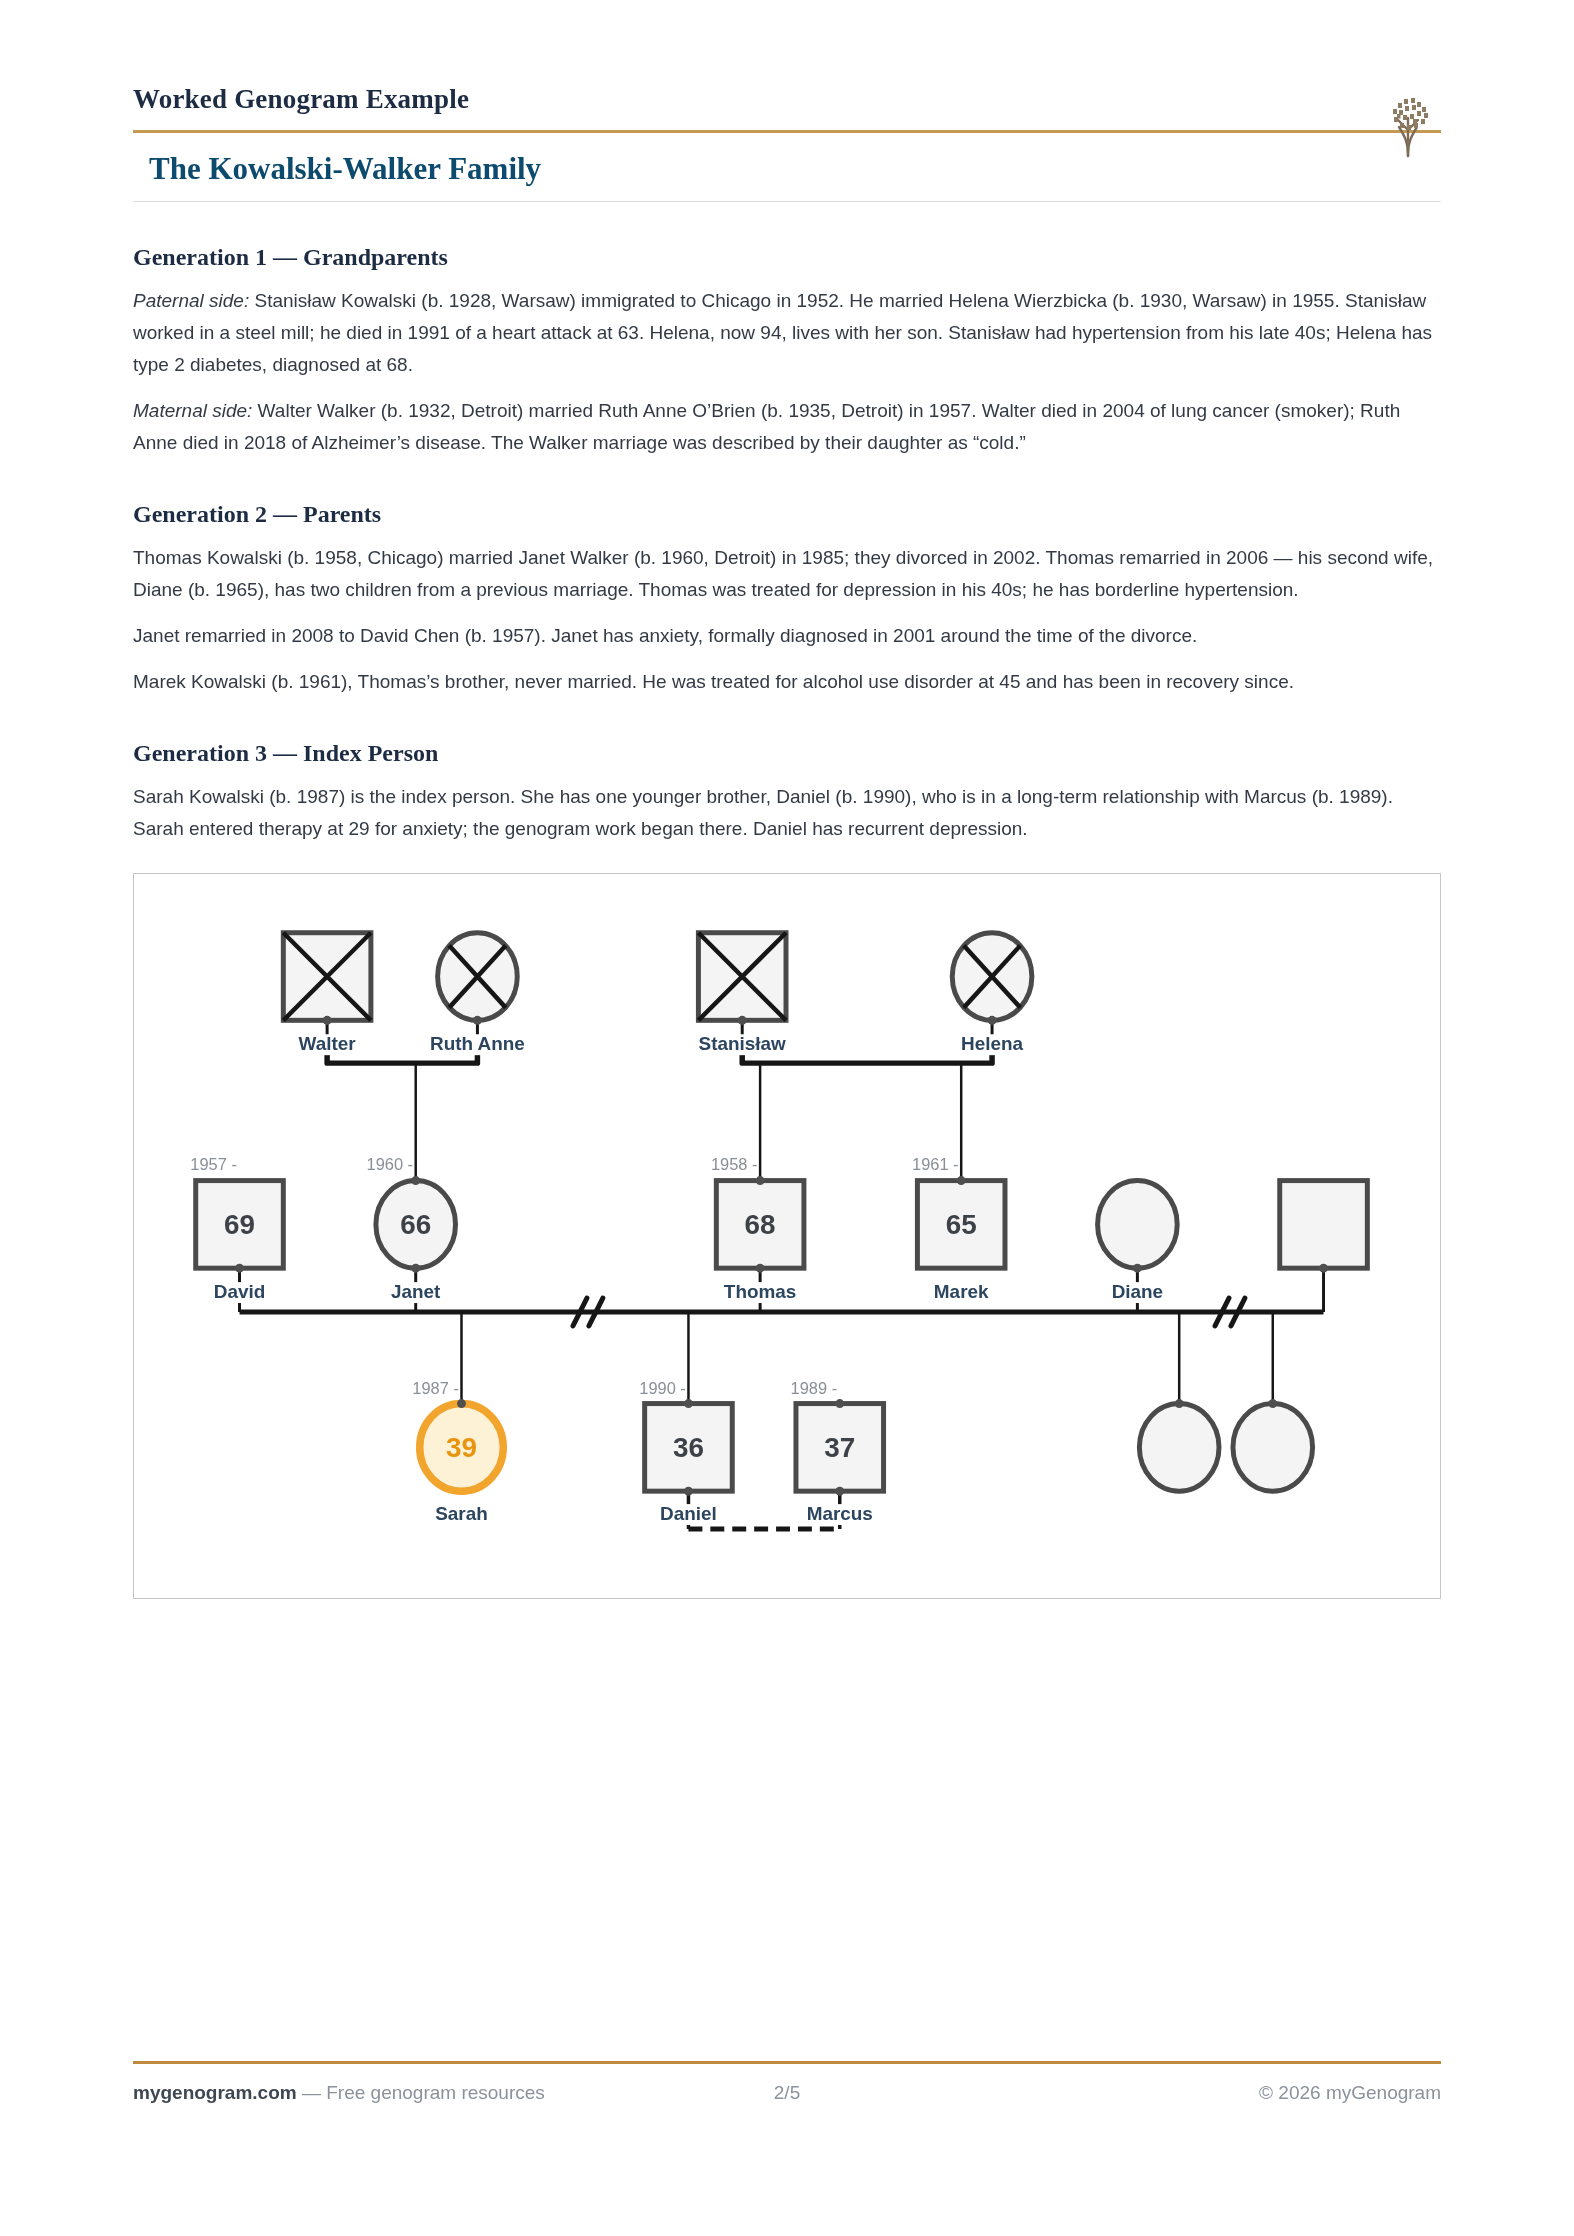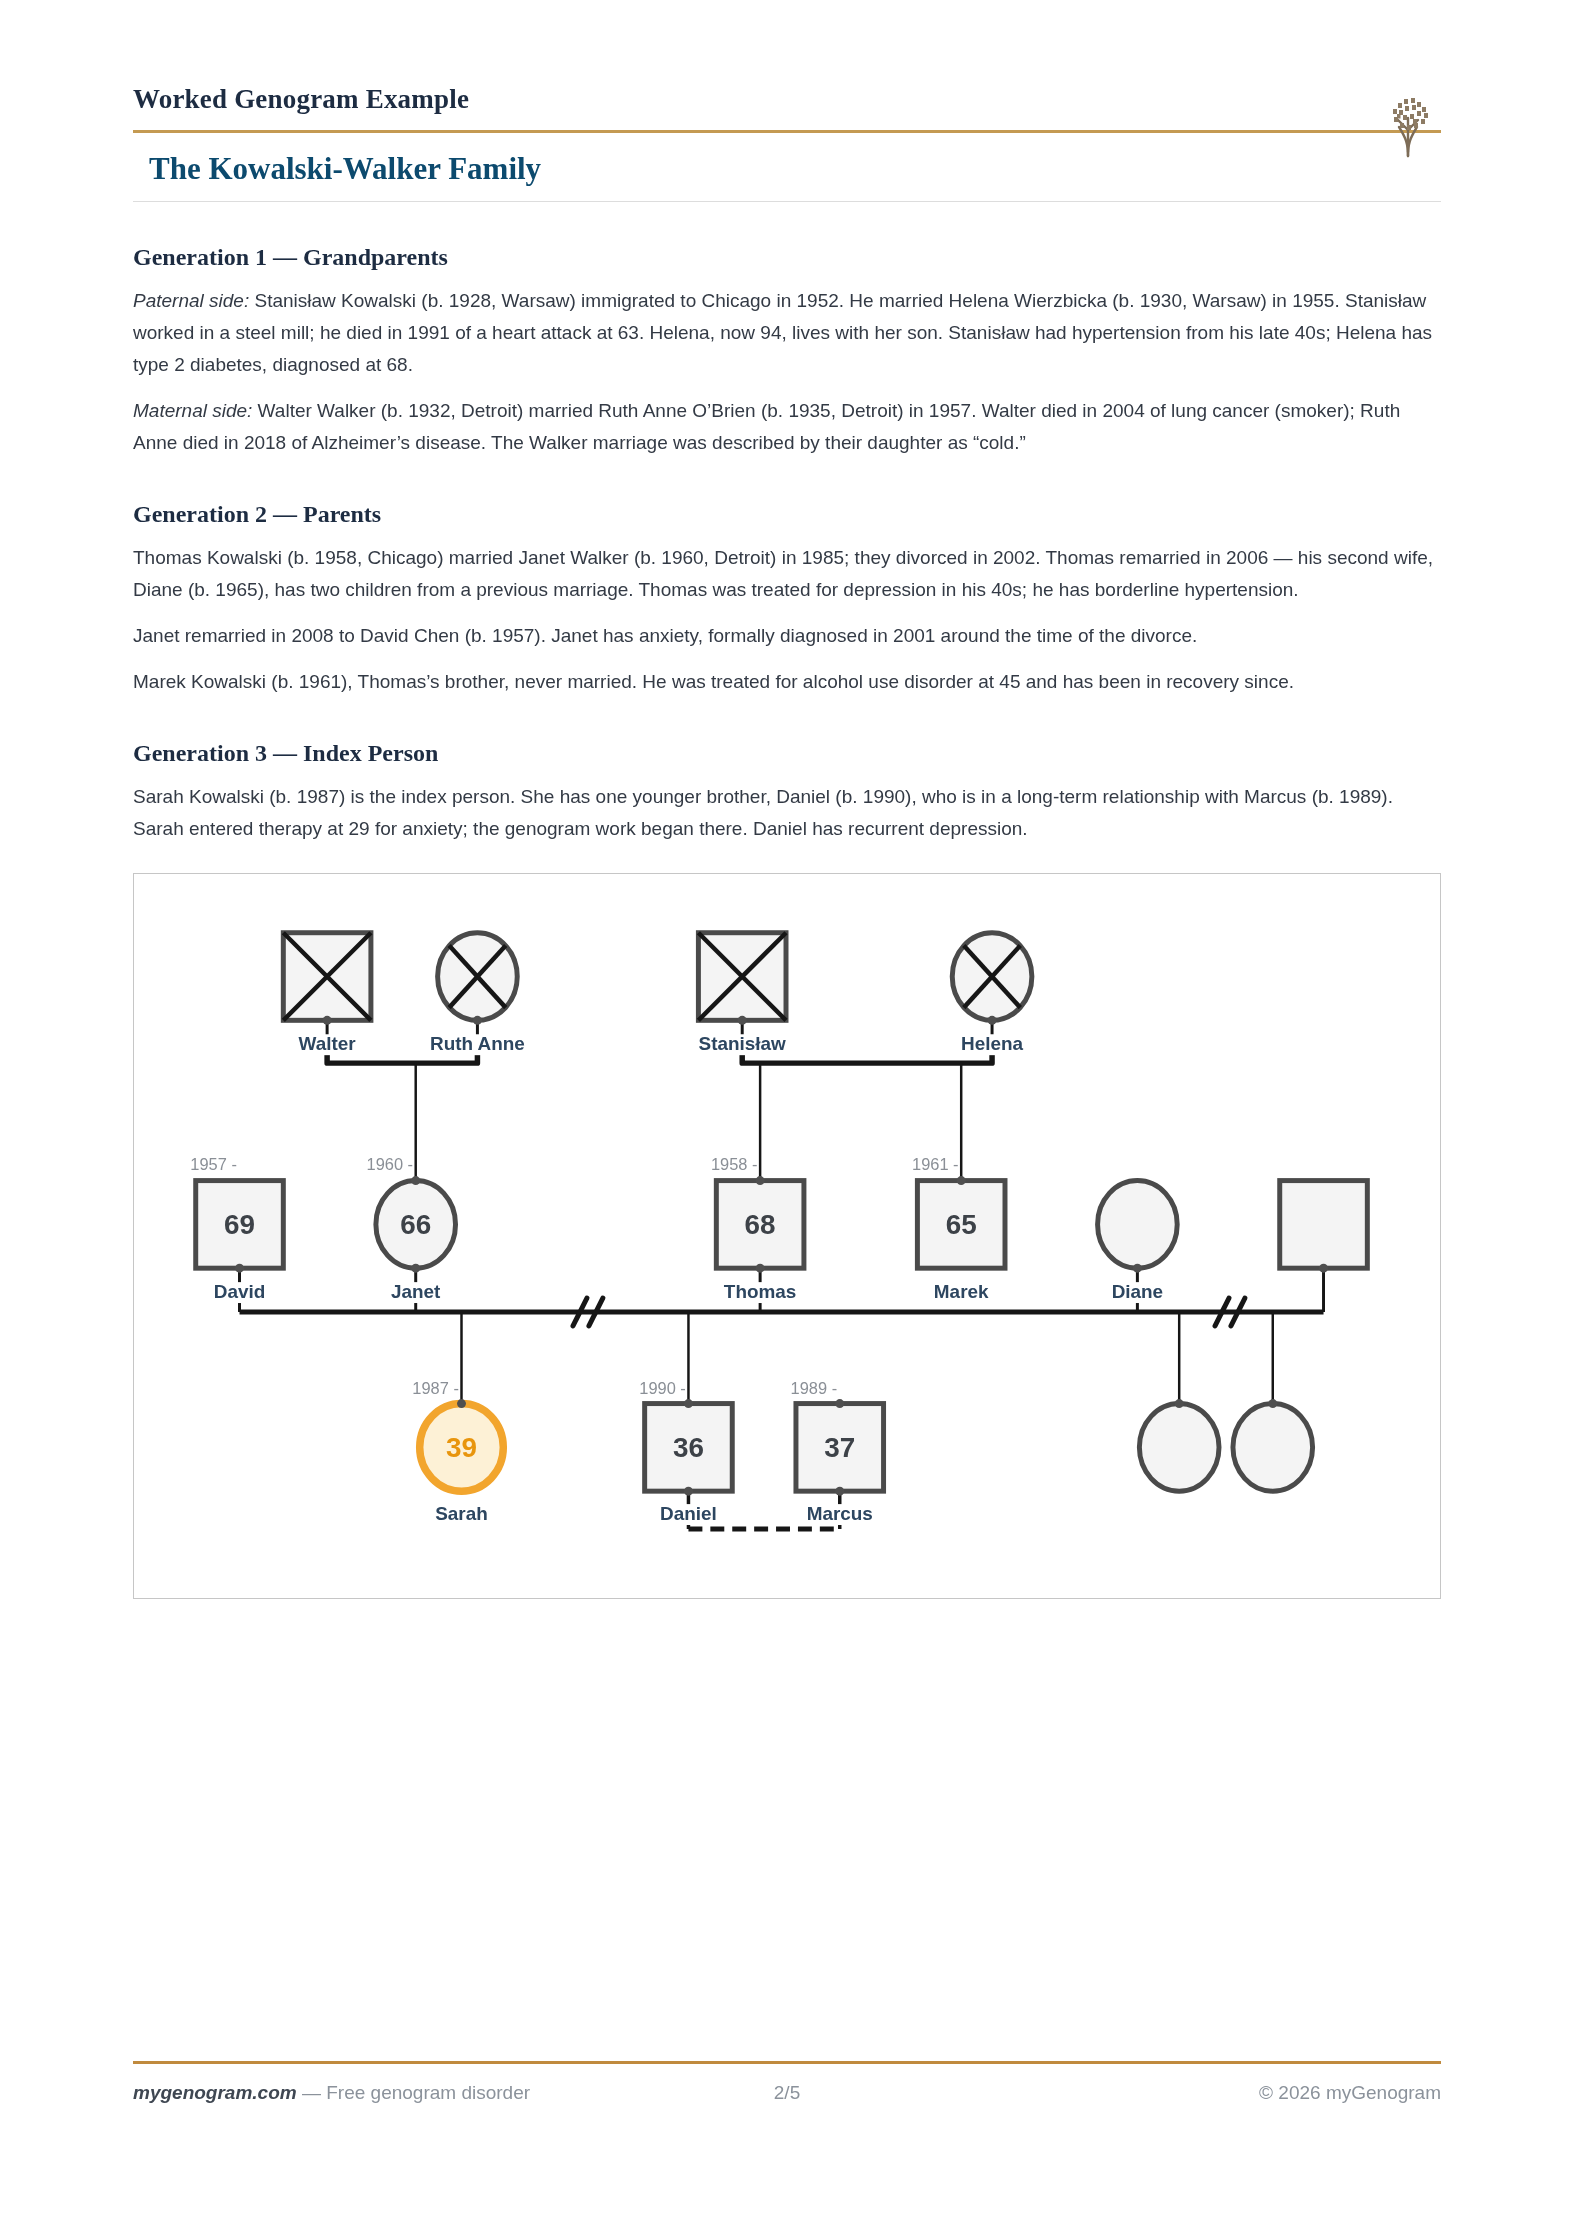--- a/index.html
+++ b/index.html
@@ -20,21 +20,21 @@
     font-size:24px; font-weight:700; color:#1d2c42; }
   p.body { margin:14px 0 0 0; font-size:19px; line-height:32px; color:#333a45; }
   p.body .lead { font-style:italic; }
   .diagram-box { margin-top:28px; border:1.5px solid #c6c6c6; background:#ffffff; }
   .diagram-box svg { display:block; width:100%; height:auto; }
   .caption { margin:14px 0 0 0; font-size:19px; font-style:italic; color:#9aa1a8; }
   .footer { position:absolute; left:133px; right:133px; top:2061px; }
   .footer-rule { height:3px; background:#c08a3e; border:0; margin:0; }
   .footer-row { display:flex; justify-content:space-between; align-items:baseline;
     margin-top:18px; font-size:19px; color:#8b929b; }
-  .footer-left strong { color:#3f4752; font-weight:600;font-style:italic; }
+  .footer-left strong { color:#3f4752; font-weight:600; }
   .footer-center { position:absolute; left:50%; transform:translateX(-50%); }
   svg text { font-family:"Liberation Sans", sans-serif; }
 </style>
 </head>
 <body>
 
 <div class="content">
 
   <svg class="logo" viewBox="0 0 48 62" aria-hidden="true">
     <g stroke="#7d6c57" stroke-width="2.4" fill="none" stroke-linecap="round">
@@ -225,17 +225,17 @@
         <circle cx="709" cy="620" r="4.5" fill="#4f4f4f"></circle>
         <circle cx="709" cy="532" r="4.5" fill="#4f4f4f"></circle>
       </svg>
   </div>
 
 </div>
 
 <div class="footer">
   <hr class="footer-rule">
   <div class="footer-row">
-    <span class="footer-left"><strong>mygenogram.com</strong><span> — Free genogram disorder</span></span>
+    <span class="footer-left"><strong>mygenogram.com</strong><span> — Free genogram resources</span></span>
     <span class="footer-center">2/5</span>
     <span class="footer-right">© 2026 myGenogram</span>
   </div>
 </div>
 
 </body></html>

